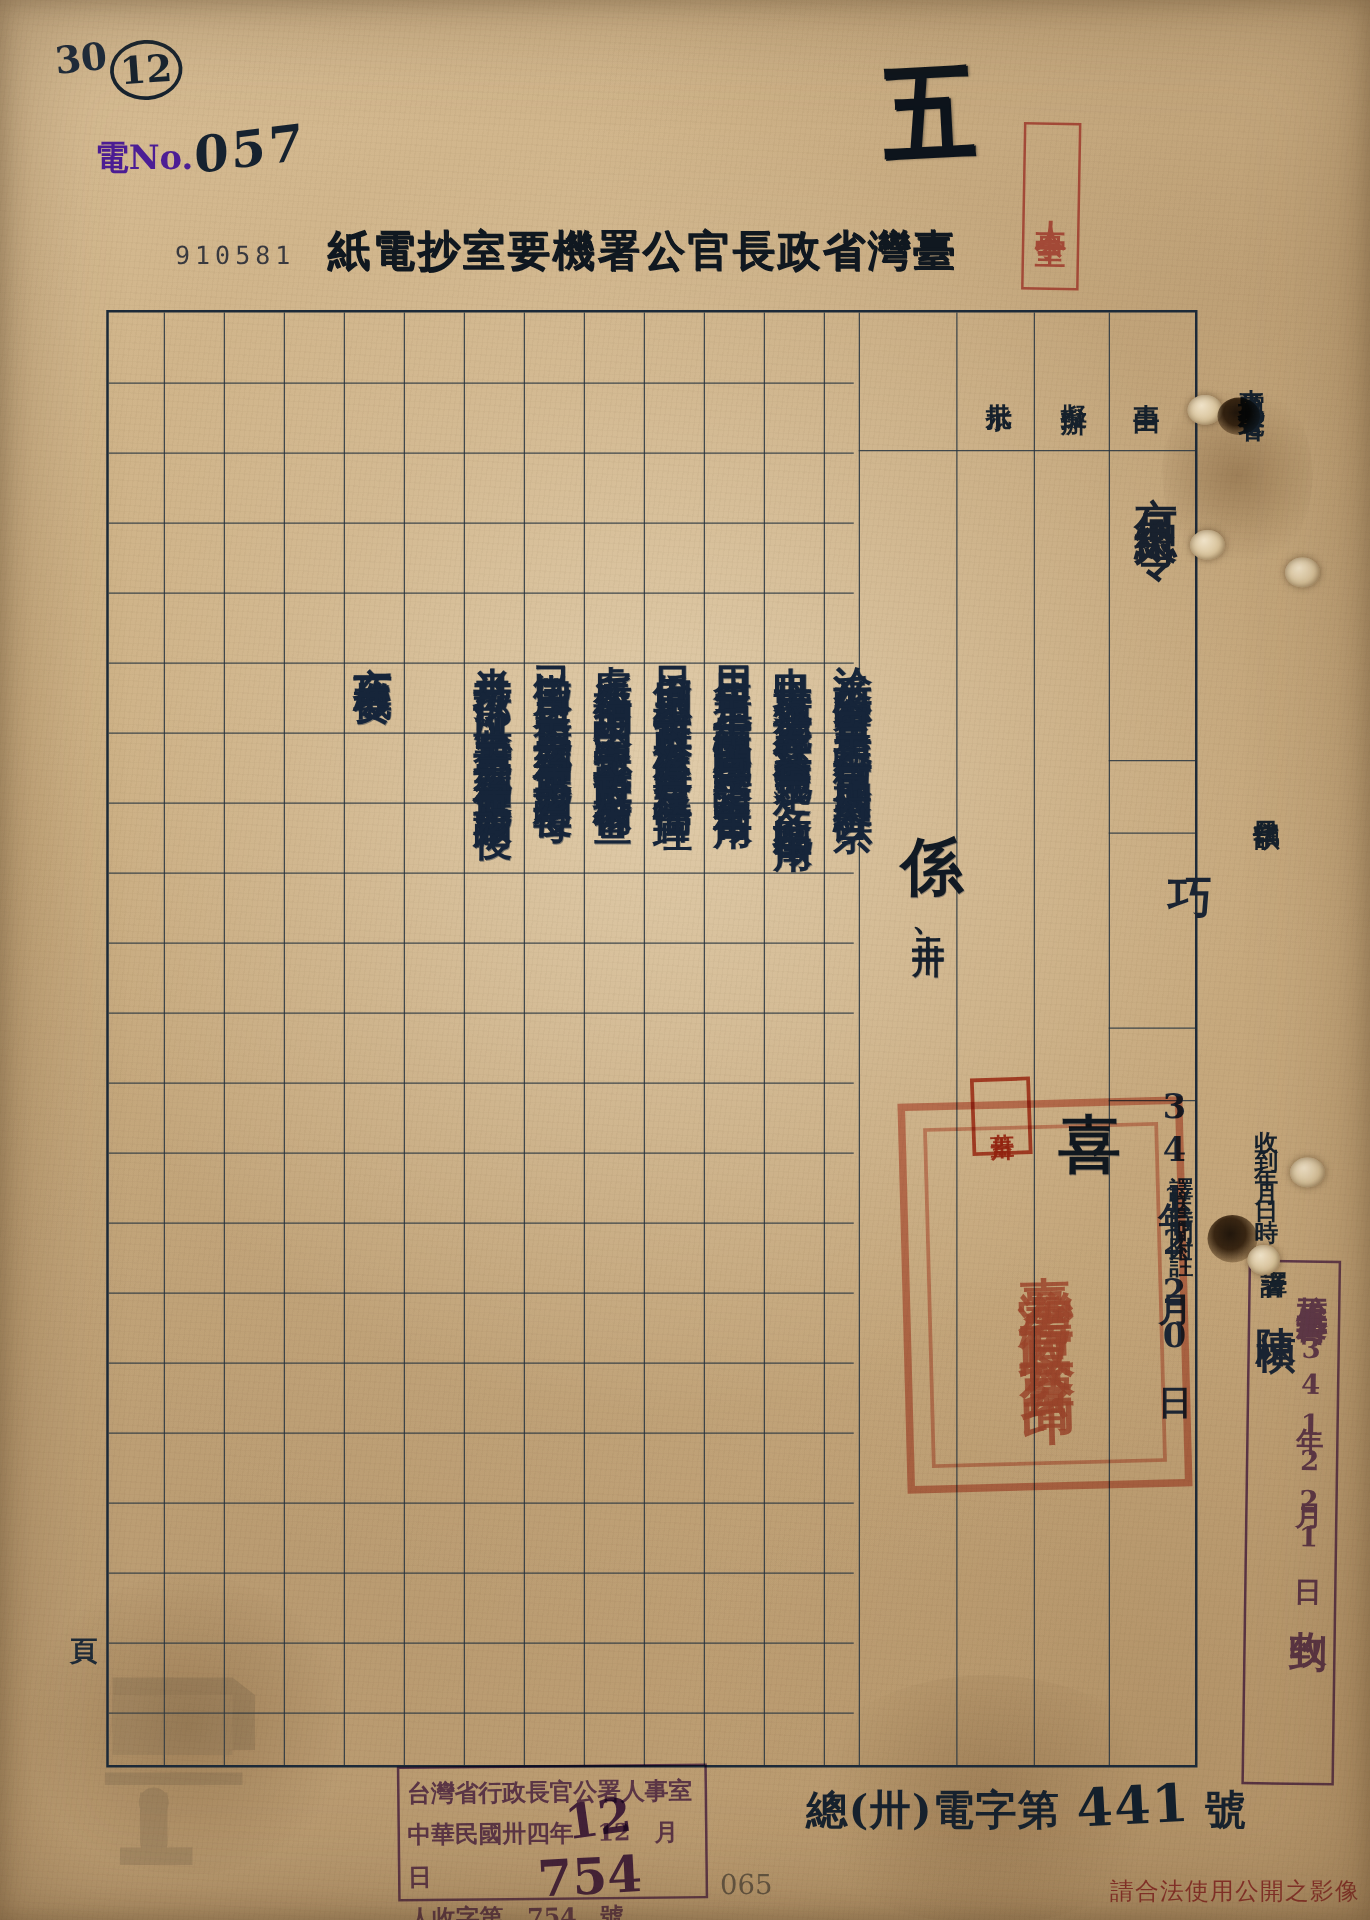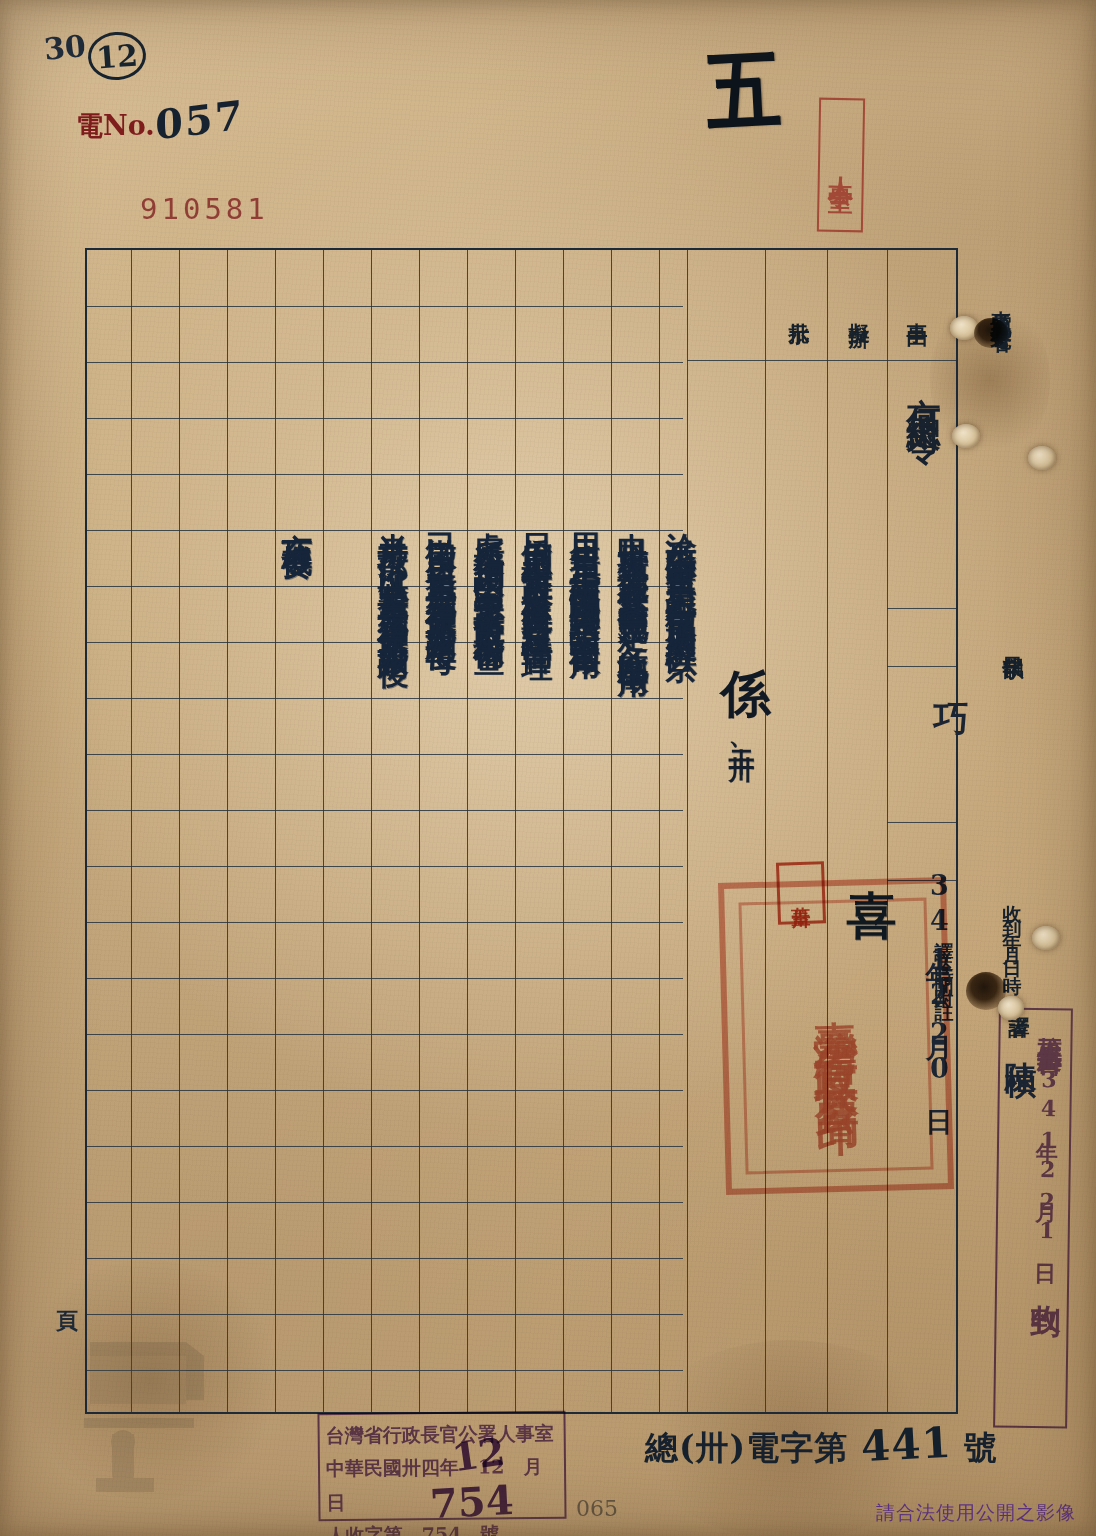--- a/index.html
+++ b/index.html
@@ -79,34 +79,34 @@
     border: 3px solid #16232f;
     border-radius: 50%;
     font-family: "DejaVu Serif", serif;
     font-size: 30px; font-weight: 700; color: #16232f;
     display: flex; align-items: center; justify-content: center;
     transform: rotate(-4deg);
   }
   #dian-no-label {
     position: absolute; left: 76px; top: 108px;
     font-family: "DejaVu Serif", serif;
-    font-size: 27px; font-weight: 700; color: #7f1d1d;
+    font-size: 27px; font-weight: 700; color: #4c1d95;
   }
   #dian-no-value {
     position: absolute; left: 155px; top: 96px;
     font-family: "DejaVu Serif", serif;
     font-size: 40px; font-weight: 700; color: #16222f;
     transform: rotate(-7deg) skewX(-6deg);
     letter-spacing: 2px;
   }
   #stamp-number {
     position: absolute; left: 140px; top: 192px;
     font-family: "DejaVu Sans Mono", monospace;
-    font-size: 29px; letter-spacing: 4px;
-    color: #7f1d1d; opacity: 0.78;
+    font-size: 20px; letter-spacing: 4px;
+    color: #0f172a; opacity: 0.78;
   }
   #big-brush-wu {
     position: absolute; left: 706px; top: 42px;
     font-family: "DejaVu Serif", serif;
     font-size: 74px; font-weight: 700; color: #0d141c;
     transform: rotate(-3deg) scaleY(1.15);
     text-shadow: 1px 1px 0 #0d141c, 2px 1px 2px rgba(0,0,0,0.35);
   }
   #personnel-stamp {
     position: absolute; left: 818px; top: 98px;
@@ -258,23 +258,23 @@
     color: #14202c;
     transform: rotate(-3deg);
     display: inline-block;
   }
   #bottom-pencil {
     position: absolute; left: 576px; top: 1496px;
     font-family: "DejaVu Serif", serif;
     font-size: 22px; color: #4c4337; opacity: 0.8;
   }
   #footer-note {
-    position: absolute; right: 20px; bottom: 10px;
+    position: absolute; right: 8px; bottom: 10px;
     font-family: Liberation Sans, sans-serif;
-    font-size: 19px; color: #4c1d95; opacity: 0.85;
+    font-size: 19px; color: #7f1d1d; opacity: 0.85;
     letter-spacing: 1px;
   }
   #page-label {
     position: absolute; left: 56px; top: 1306px;
     font-family: "DejaVu Serif", serif;
     font-size: 22px; color: #1d2a38; font-weight: 700;
   }
 
   
   .hole {
@@ -320,20 +320,21 @@
 
   <div id="mark-30" class="hand-h">30</div>
   <div id="mark-12">12</div>
   <div id="dian-no-label">電No.</div>
   <div id="dian-no-value">057</div>
   <div id="stamp-number">910581</div>
 
   <div id="big-brush-wu">五</div>
   <div id="personnel-stamp">人事室</div>
 
+  <div id="form-title">紙電抄室要機署公官長政省灣臺</div>
 
   <div id="grid-frame">
 
     <div class="vline" style="left:44px;"></div>
     <div class="vline" style="left:92px;"></div>
     <div class="vline" style="left:140px;"></div>
 
     <div class="vline" style="left:188px;"></div>
     <div class="vline" style="left:236px;"></div>
     <div class="vline" style="left:284px;"></div>

